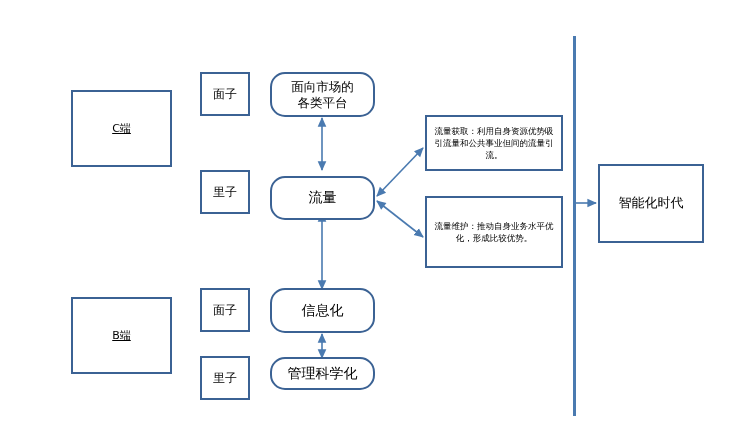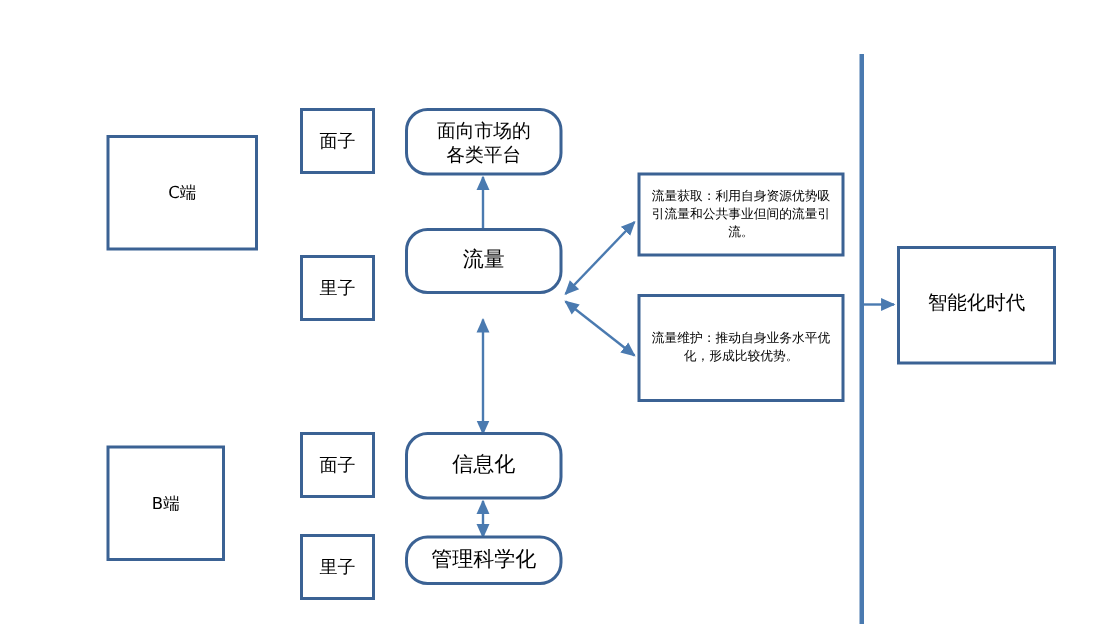--- a/index.html
+++ b/index.html
@@ -25,21 +25,21 @@
     justify-content: center;
     text-align: center;
     color: #000000;
     line-height: 1.25;
   }
   .node .label {
     display: block;
     width: 100%;
     white-space: pre-line;
   }
-  .big-node   { font-size: 11px; }
+  .big-node   { font-size: 11px; text-decoration: underline; }
   .tag-node   { font-size: 12px; }
   .flow-node  { font-size: 14px; border-radius: 15px; }
   .note-node  {
     font-size: 8.5px;
     line-height: 1.45;
     padding: 4px 6px;
     justify-content: flex-start;
   }
   .note-node .label { text-align: center; }
   .era-node   { font-size: 13px; }
@@ -77,21 +77,21 @@
 
     <line x1="576" y1="203" x2="596" y2="203" stroke="#4a7ab0" stroke-width="1.6" marker-end="url(#arrEnd)"></line>
   </svg>
 
   <div class="divider" style="left:573px; top:36px; height:380px;"></div>
 
   <div class="node big-node" style="left:71px; top:90px; width:101px; height:77px;">
     <span class="label">C端</span>
   </div>
 
-  <div class="node big-node" style="left:71px; top:297px; width:79px; height:77px;">
+  <div class="node big-node" style="left:71px; top:297px; width:101px; height:77px;">
     <span class="label">B端</span>
   </div>
 
   <div class="node tag-node" style="left:200px; top:72px; width:50px; height:44px;">
     <span class="label">面子</span>
   </div>
 
   <div class="node tag-node" style="left:200px; top:170px; width:50px; height:44px;">
     <span class="label">里子</span>
   </div>
@@ -102,21 +102,21 @@
 
   <div class="node tag-node" style="left:200px; top:356px; width:50px; height:44px;">
     <span class="label">里子</span>
   </div>
 
   <div class="node flow-node" style="left:270px; top:72px; width:105px; height:45px; font-size:12.5px;">
     <span class="label">面向市场的
 各类平台</span>
   </div>
 
-  <div class="node flow-node" style="left:270px; top:152px; width:105px; height:44px;align-items:center;">
+  <div class="node flow-node" style="left:270px; top:176px; width:105px; height:44px;align-items:center;">
     <span class="label">流量</span>
   </div>
 
   <div class="node flow-node" style="left:270px; top:288px; width:105px; height:45px;align-items:center;">
     <span class="label">信息化</span>
   </div>
 
   <div class="node flow-node" style="left:270px; top:357px; width:105px; height:33px;">
     <span class="label">管理科学化</span>
   </div>

